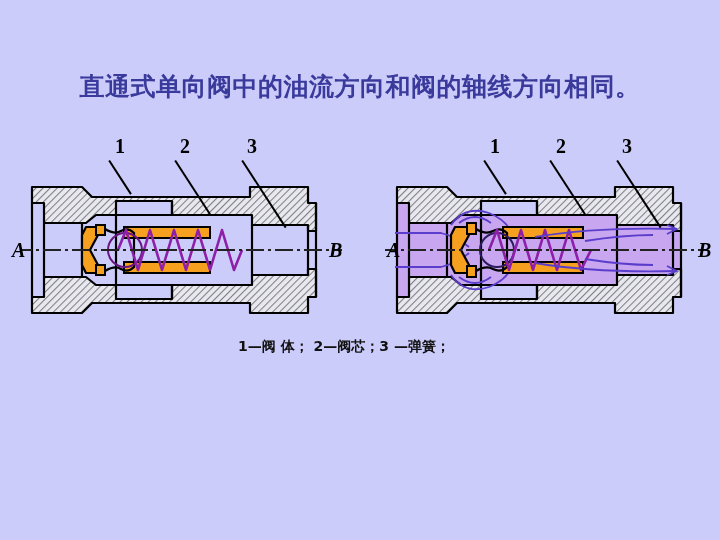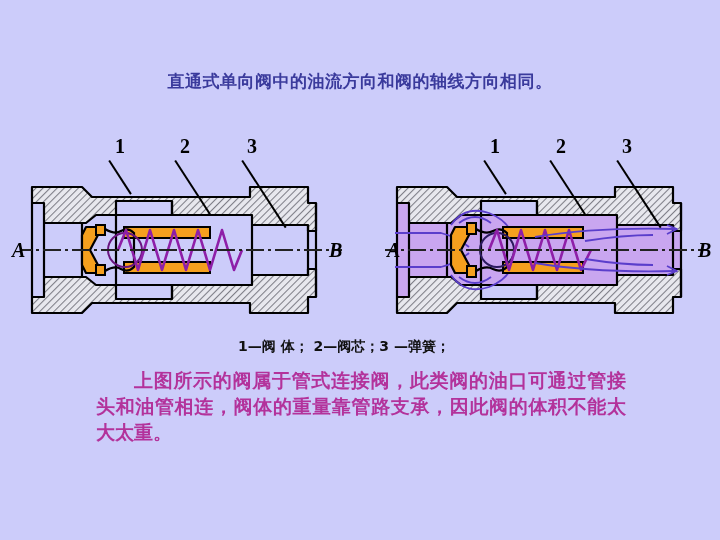--- a/index.html
+++ b/index.html
@@ -9,21 +9,21 @@
     font-family:"Liberation Serif","DejaVu Serif",serif;
     position:relative;
   }
   .slide{position:absolute;inset:0;}
 
   
   #title{
     position:absolute;left:0;top:70px;width:720px;
     text-align:center;
     font-family:"DejaVu Sans","Liberation Sans",sans-serif;
-    font-size:17px;font-weight:bold;
+    font-size:25px;font-weight:bold;
     color:#3a3a9c;
     letter-spacing:.5px;
     white-space:nowrap;
   }
 
   
   .num{
     position:absolute;
     font-family:"Liberation Serif","DejaVu Serif",serif;
     font-size:20px;font-weight:bold;color:#000;
@@ -214,15 +214,14 @@
   <div class="num" style="left:622px;top:136px;">3</div>
   <div class="leader" style="left:485px;top:160px;width:40px;transform:rotate(57deg);"></div>
   <div class="leader" style="left:551px;top:160px;width:64px;transform:rotate(57deg);"></div>
   <div class="leader" style="left:618px;top:160px;width:80px;transform:rotate(57deg);"></div>
 
   <div class="port" style="left:387px;top:240px;">A</div>
   <div class="port" style="left:698px;top:240px;">B</div>
 
   <div id="legend">1—阀 体； 2—阀芯；3 —弹簧；</div>
 
-  <div id="para">上图所示的阀属于管式连接阀，此类阀的油口可通过管接头和油管相连，阀体的重量靠管路支承，因此阀的体积不能太大太重。</div>
 
 </div>
 
 </body></html>

